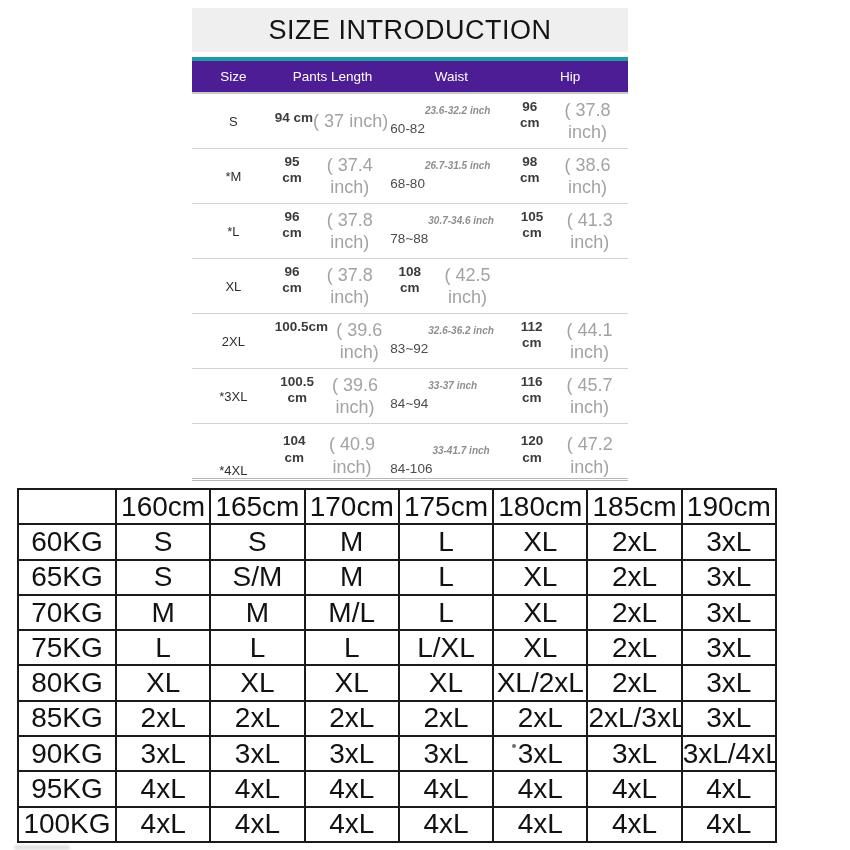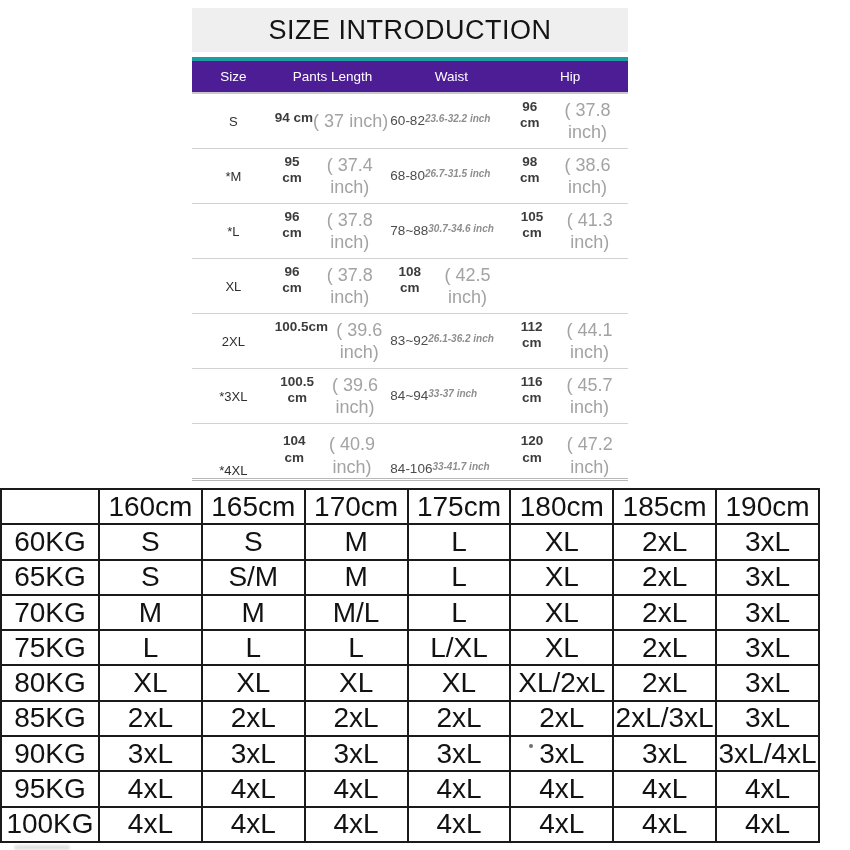--- a/index.html
+++ b/index.html
@@ -22,26 +22,26 @@
   .col-size{width:19%;text-align:center;}
   .col-len{width:26.5%;text-align:center;}
   .col-waist{width:28%;text-align:center;}
   .col-hip{width:26.5%;text-align:center;}
   .srow{display:flex;align-items:center;height:54px;border-bottom:1px solid #d2d2d2;}
   .srow:last-child{border-bottom:3px double #b8b8b8;align-items:flex-end;}
   .stack{display:flex;flex-direction:row;line-height:1.25;}
   .size-label{font-size:13px;color:#2e2e2e;}
   .cmv{font-size:13.5px;font-weight:700;color:#3c3c3c;}
   .inv{font-size:18px;color:#a3a3a3;}
-  .wcm{font-size:13.5px;color:#4c4c4c;}
+  .wcm{font-size:13.5px;color:#4c4c4c;margin-top:16px;}
   .win{font-size:10px;color:#8e8e8e;font-weight:700;font-style:italic;}
 
   
   .fit-table{
-    position:absolute;left:0;top:488px;width:820px;height:355px;
+    position:absolute;left:17px;top:488px;width:760px;height:355px;
     border-collapse:collapse;table-layout:fixed;
   }
   .fit-table td{
     border:2px solid #1a1a1a;text-align:center;vertical-align:middle;
     font-size:28px;color:#121212;padding:0;line-height:1;background:#ffffff;
     overflow:hidden;white-space:nowrap;
   }
   .speck-cell{position:relative;}
   .speck{
     position:absolute;left:18px;top:7px;width:4px;height:4px;background:#6f6f6f;border-radius:50%;
@@ -128,21 +128,21 @@
     </div>
 
     <div class="srow">
       <div class="col-size size-label">2XL</div>
       <div class="col-len stack">
         <span class="cmv">100.5cm</span>
         <span class="inv">( 39.6 inch)</span>
       </div>
       <div class="col-waist stack">
         <span class="wcm">83~92</span>
-        <span class="win">26.1-36.2 inch</span>
+        <span class="win">32.6-36.2 inch</span>
       </div>
       <div class="col-hip stack">
         <span class="cmv">112 cm</span>
         <span class="inv">( 44.1 inch)</span>
       </div>
     </div>
 
     <div class="srow">
       <div class="col-size size-label">*3XL</div>
       <div class="col-len stack">

